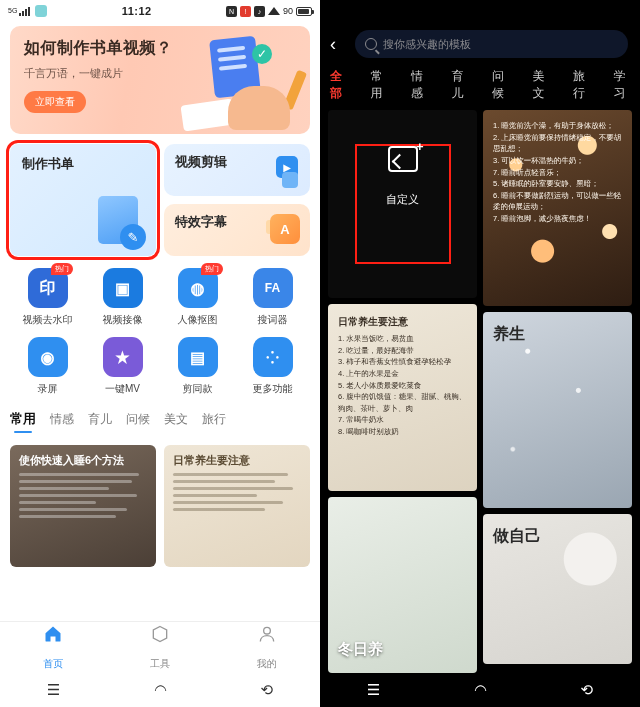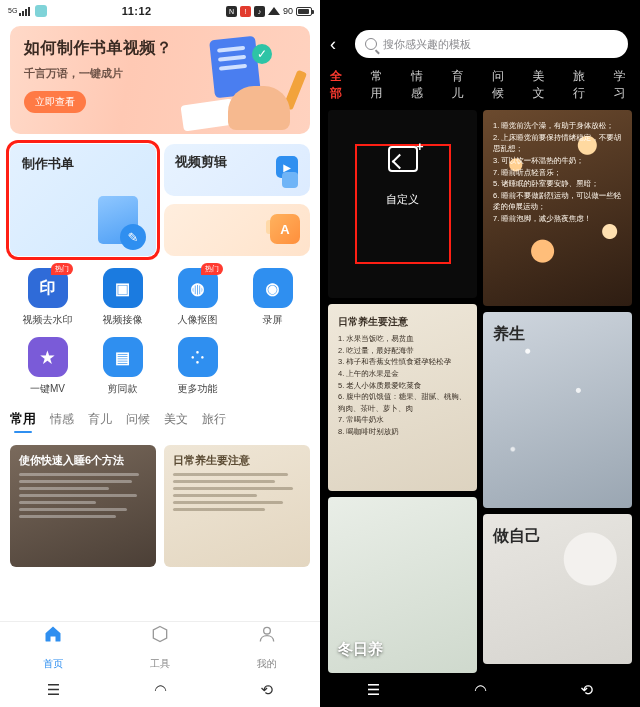--- a/index.html
+++ b/index.html
@@ -45,21 +45,21 @@
   .lcontent { flex: 1; overflow: hidden; padding: 0 10px; }
 
   
   .banner {
     margin-top: 4px;
     height: 108px; border-radius: 10px;
     background: linear-gradient(100deg,#ffd9c8 0%, #ffc9b4 40%, #ffd2bf 100%);
     position: relative; overflow: hidden; padding: 12px 14px;
   }
   .banner h2 { font-size: 16px; color: #3a2a22; font-weight: bold; letter-spacing: .5px;}
-  .banner p { font-size: 11px; color: #6d5247; margin-top: 7px; font-weight: bold; }
+  .banner p { font-size: 11px; color: #6d5247; margin-top: 7px; }
   .banner .btn {
     margin-top: 10px; display: inline-block; background: #ff7a45; color: #fff;
     font-size: 10px; padding: 4px 11px; border-radius: 11px;
   }
   .b-art { position: absolute; right: 6px; top: 8px; width: 120px; height: 96px; }
   .b-doc { position:absolute; right: 46px; top: 4px; width: 46px; height: 58px; background:#4a7ef0; border-radius:5px; transform: rotate(-6deg);}
   .b-doc:after{content:"";position:absolute;left:7px;top:9px;width:28px;height:4px;background:#cfe0ff;border-radius:2px;box-shadow:0 9px 0 #cfe0ff,0 18px 0 #cfe0ff;}
   .b-check{position:absolute;right:32px;top:10px;width:20px;height:20px;border-radius:50%;background:#2ec4a6;color:#fff;font-size:12px;display:flex;align-items:center;justify-content:center;}
   .b-hand{position:absolute;right:14px;bottom:0px;width:62px;height:44px;background:#f6b98f;border-radius:26px 26px 8px 8px;}
   .b-pencil{position:absolute;right:4px;top:36px;width:10px;height:40px;background:#f2a33c;border-radius:3px;transform:rotate(22deg);}
@@ -122,21 +122,21 @@
   .bnav div.active { color:#2f8ff0; }
   .bn-ico { width: 20px; height: 20px; }
   .navbar3 { height: 34px; background:#fff; display:flex; align-items:center; justify-content:space-around; color:#333;}
   .navbar3 span { font-size: 15px; }
 
   
   .right { width: 320px; height: 707px; background: #000; display:flex; flex-direction:column; position:relative;}
   .rtop { height: 22px; }
   .searchrow { display:flex; align-items:center; gap: 9px; padding: 8px 12px 6px 10px; }
   .backarrow { color:#fff; font-size: 18px; width: 16px; }
-  .searchbox { flex:1; height: 28px; border-radius: 14px; background:#ffffff; display:flex; align-items:center;
+  .searchbox { flex:1; height: 28px; border-radius: 14px; background:#0f172a; display:flex; align-items:center;
                gap:6px; padding: 0 10px; color:#8a8a8e; font-size: 11px; }
   .sicon { width:12px;height:12px;border:1.5px solid #8a8a8e;border-radius:50%;position:relative;}
   .sicon:after{content:"";position:absolute;right:-4px;bottom:-3px;width:5px;height:1.5px;background:#8a8a8e;transform:rotate(45deg);}
   .rtabs { display:flex; gap: 24px; padding: 4px 10px 8px 10px; font-size: 12px; color:#cfcfcf; overflow:hidden;}
   .rtabs .t.active { color:#ff3b30; font-weight:bold; }
   .rgrid { flex:1; display:flex; gap: 6px; padding: 0 8px; overflow:hidden; }
   .rcol { flex:1; display:flex; flex-direction:column; gap: 6px; }
   .rcard { border-radius: 4px; overflow:hidden; position:relative; }
   .custom {
     height: 196px; background:#0b0b0b; display:flex; align-items:center; justify-content:center;
@@ -222,40 +222,45 @@
             <div class="icn-pen">✎</div>
           </div>
         </div>
         <div class="bigcol">
           <div class="card-small card-s-blue">
             <div class="card-title">视频剪辑</div>
             <div class="icn-play">▶</div>
             <div class="icn-play2"></div>
           </div>
           <div class="card-small card-s-orange">
+            <div class="card-title">特效字幕</div>
             <div class="icn-aa2"></div>
             <div class="icn-aa">A</div>
           </div>
         </div>
       </div>
 
       <div class="grid">
         <div class="gitem">
           <span class="hot">热门</span>
           <span class="gicon" style="background:#2f6bd8">印</span>
           <span class="glabel">视频去水印</span>
         </div>
         <div class="gitem">
           <span class="gicon" style="background:#1b7be0">▣</span>
           <span class="glabel">视频接像</span>
         </div>
         <div class="gitem">
           <span class="hot">热门</span>
           <span class="gicon" style="background:#2f8ff0">◍</span>
           <span class="glabel">人像抠图</span>
+        </div>
+        <div class="gitem">
+          <span class="gicon" style="background:#3a86e8;font-size:12px">FA</span>
+          <span class="glabel">搜词器</span>
         </div>
         <div class="gitem">
           <span class="gicon" style="background:#2f8ff0">◉</span>
           <span class="glabel">录屏</span>
         </div>
         <div class="gitem">
           <span class="gicon" style="background:#7a5bd8">★</span>
           <span class="glabel">一键MV</span>
         </div>
         <div class="gitem">

